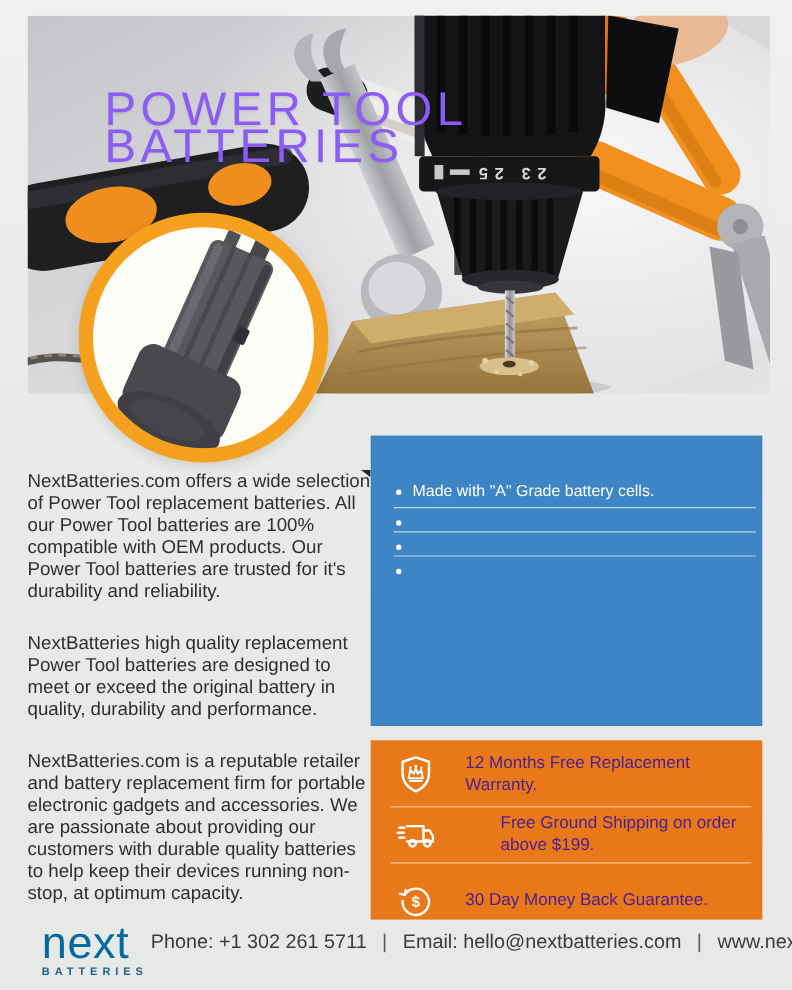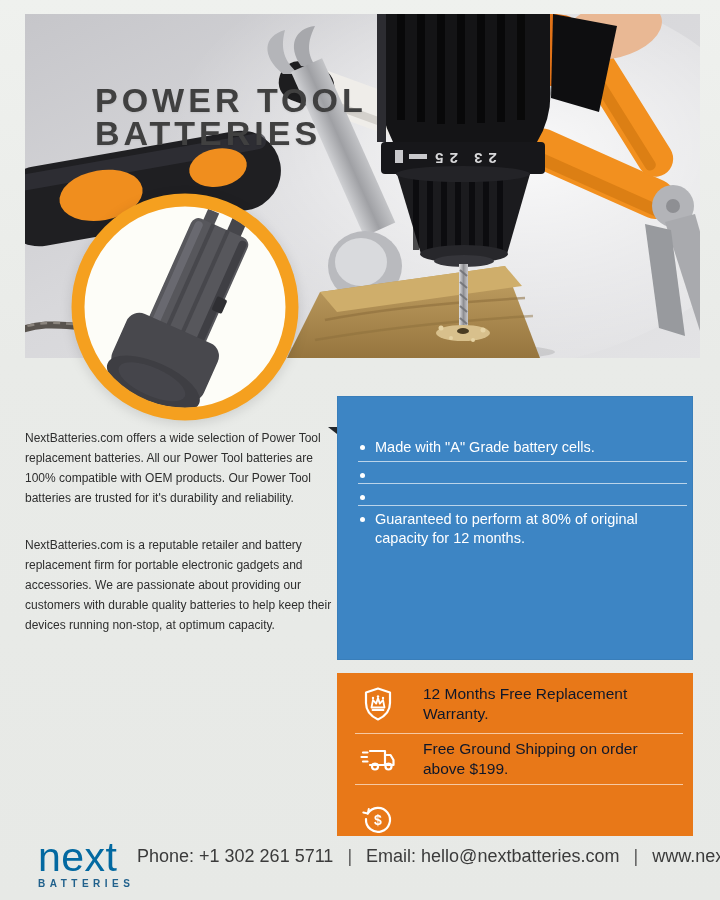--- a/index.html
+++ b/index.html
@@ -9,31 +9,31 @@
     font-family:"Liberation Sans",sans-serif;
     -webkit-font-smoothing:antialiased;
   }
   
   .hero-photo{
     position:absolute;left:25px;top:14px;width:675px;height:344px;overflow:hidden;
   }
   .hero-photo svg{display:block;width:675px;height:344px;}
   .hero-title{
     position:absolute;left:70px;top:70px;margin:0;
-    color:#404040;font-size:34px;font-weight:bold;line-height:33px;
+    color:#8b5cf6;font-size:43px;font-weight:normal;line-height:33px;
     letter-spacing:4px;text-shadow:0 1px 2px rgba(0,0,0,0.08);
   }
   .hero-title div{white-space:nowrap;}
   .battery-inset{position:absolute;left:70px;top:192px;width:230px;height:230px;}
   .battery-inset svg{display:block;width:230px;height:230px;filter:drop-shadow(0 3px 6px rgba(0,0,0,0.12));}
 
   
   .desc-col{position:absolute;left:25px;top:428px;width:312px;}
   .desc-col p{
-    margin:0 0 27px 0;color:#2e2e2e;font-size:12px;line-height:20px;
+    margin:0 0 27px 0;color:#2e2e2e;font-size:17px;line-height:20px;
   }
 
   
   .features-panel{
     position:absolute;left:337px;top:396px;width:356px;height:264px;
     background:#3d85c4;box-shadow:inset 0 0 0 1px rgba(0,0,0,0.05);
   }
   .ribbon{
     position:absolute;left:-9px;top:9px;width:187px;height:22px;
     background:#f8a01c;
@@ -58,25 +58,25 @@
     margin:7px 10px 0 2px;
   }
 
   
   .benefits-panel{
     position:absolute;left:337px;top:673px;width:356px;height:163px;
     background:#e87818;box-sizing:border-box;
   }
   .benefit-row{display:flex;align-items:center;padding-left:22px;}
   .benefit-row.r1{padding-top:11px;padding-bottom:9px;}
-  .benefit-row.r2{padding-top:5px;padding-bottom:5px;}
+  .benefit-row.r2{padding-top:5px;padding-bottom:5px;gap:32px;}
   .benefit-row.r3{padding-top:15px;padding-bottom:15px;}
   .benefit-divider{height:1px;background:rgba(255,255,255,0.6);margin:0 10px 0 18px;}
   .benefit-icon{flex:0 0 auto;width:38px;height:38px;margin-right:26px;}
-  .benefit-text{color:#0f172a;font-size:15.5px;line-height:20px;width:252px;}
+  .benefit-text{color:#4c1d95;font-size:15.5px;line-height:20px;width:252px;}
 
   
   .footer{position:absolute;left:0;top:836px;width:720px;height:64px;}
   .logo{position:absolute;left:38px;top:2px;width:110px;text-align:left;}
   .logo-next{
     display:block;color:#0369a1;font-size:41px;line-height:38px;font-weight:normal;
     letter-spacing:0.5px;
   }
   .logo-batteries{
     display:block;color:#21618c;font-size:10px;font-weight:bold;
@@ -249,39 +249,39 @@
           <ellipse cx="114" cy="197" rx="36" ry="14" fill="#45454b"></ellipse>
         </g>
       </g>
       <circle cx="115" cy="115" r="107" fill="none" stroke="#f5a01f" stroke-width="13"></circle>
     </svg>
   </div>
 </section>
 
 <div class="desc-col">
   <p>NextBatteries.com offers a wide selection of Power Tool replacement batteries. All our Power Tool batteries are 100% compatible with OEM products. Our Power Tool batteries are trusted for it's durability and reliability.</p>
+  <p>NextBatteries high quality replacement Power Tool batteries are designed to meet or exceed the original battery in quality, durability and performance.</p>
   <p>NextBatteries.com is a reputable retailer and battery replacement firm for portable electronic gadgets and accessories. We are passionate about providing our customers with durable quality batteries to help keep their devices running non-stop, at optimum capacity.</p>
 </div>
 
 <aside class="features-panel">
   <div class="ribbon-fold"></div>
   <ul class="features-list">
     <li>
         <span class="bullet"></span>
         <span>Made with "A" Grade battery cells.</span>
       </li>
     <li>
         <span class="bullet"></span>
       </li>
     <li>
         <span class="bullet"></span>
       </li>
     <li>
         <span class="bullet"></span>
-        <span>Guaranteed to perform at 80% of original capacity for 12 months.</span>
       </li>
   </ul>
 </aside>
 
 <aside class="benefits-panel">
   <div class="benefit-row r1">
     <svg class="benefit-icon" viewBox="0 0 38 38">
       <g fill="none" stroke="#ffffff" stroke-width="2.2" stroke-linejoin="round" stroke-linecap="round">
         <path d="M19,3.5 L31,7.5 V18 C31,26.5 25.5,31.5 19,34.5 C12.5,31.5 7,26.5 7,18 V7.5 Z"></path>
         <path d="M12.5,22.5 L14,15 L17.2,18.6 L19,13 L20.8,18.6 L24,15 L25.5,22.5 Z" stroke-width="1.8"></path>
@@ -310,20 +310,21 @@
   <div class="benefit-divider"></div>
 
   <div class="benefit-row r3">
     <svg class="benefit-icon" viewBox="0 0 38 38">
       <g fill="none" stroke="#ffffff" stroke-width="2.2" stroke-linecap="round">
         <path d="M8.8,13.5 A12,12 0 1 1 7,19"></path>
         <path d="M8.8,13.5 l-4.5,-1 M8.8,13.5 l1,-4.5" stroke-width="2"></path>
       </g>
       <text x="19" y="24.5" text-anchor="middle" font-family="Liberation Sans, sans-serif" font-size="14" font-weight="bold" fill="#ffffff">$</text>
     </svg>
+    <div class="benefit-text">30 Day Money Back Guarantee.</div>
   </div>
 </aside>
 
 <footer class="footer">
   <div class="logo">
     <span class="logo-next">next</span>
     <span class="logo-batteries">BATTERIES</span>
   </div>
   <div class="contact">
     <span>Phone: +1 302 261 5711</span>

